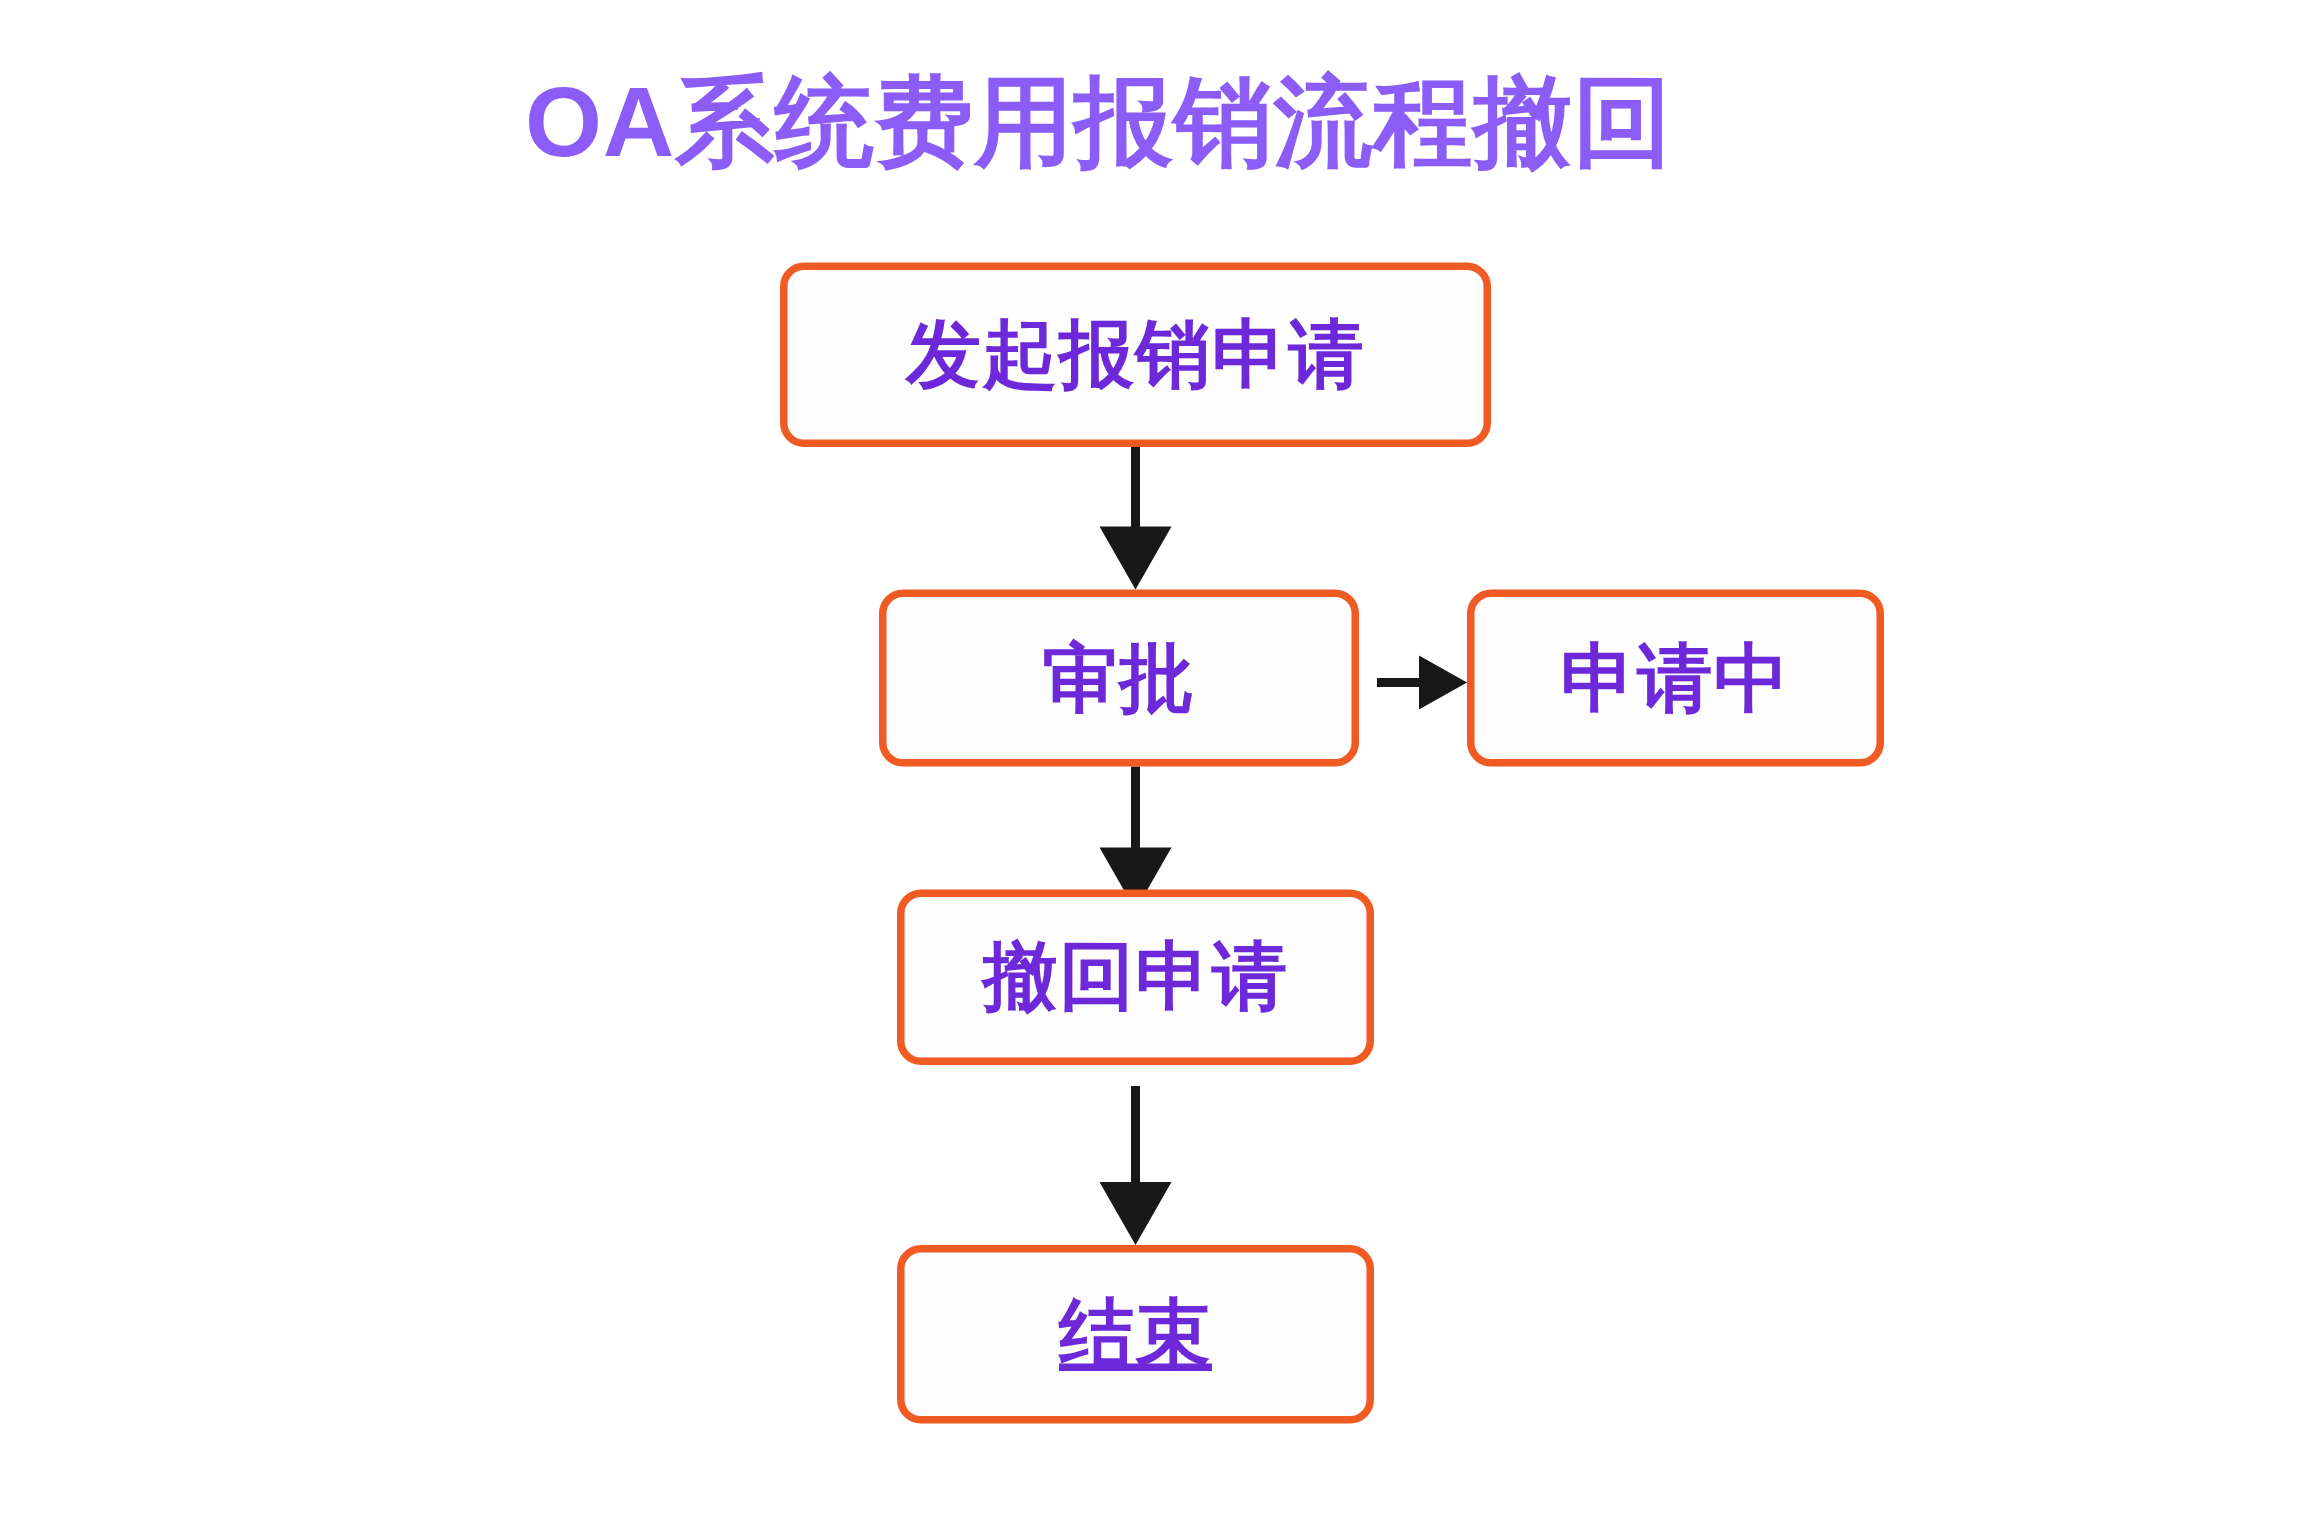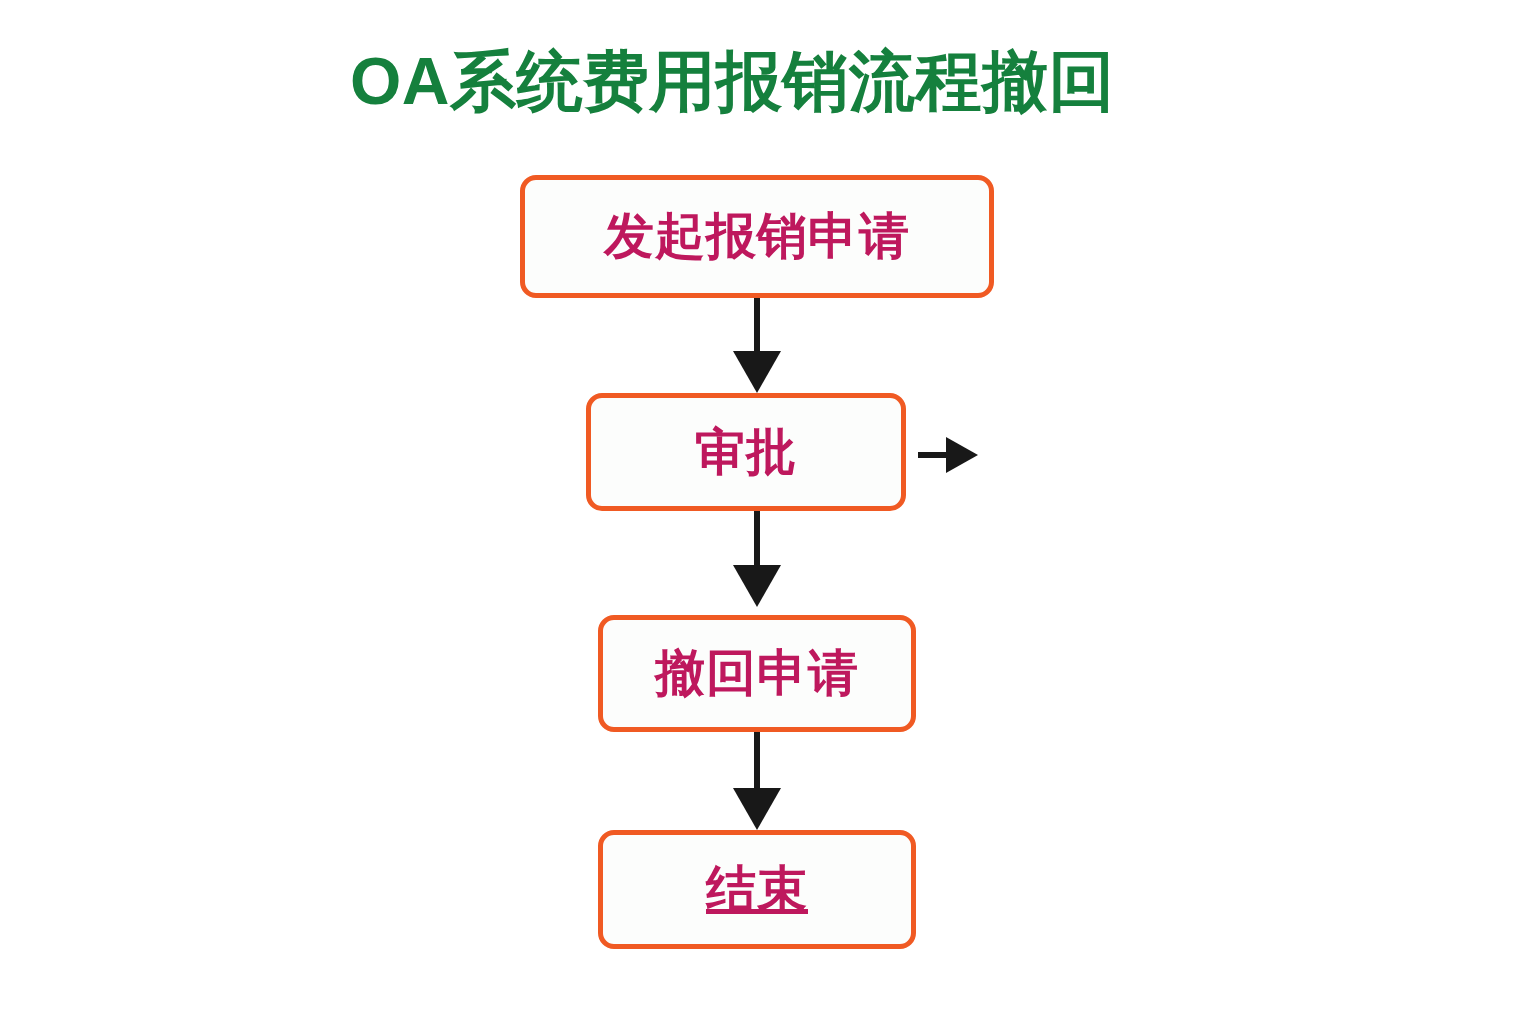--- a/index.html
+++ b/index.html
@@ -29,36 +29,36 @@
   
   .chart-title {
     position: absolute;
     left: 0;
     top: 44px;
     width: 1465px;
     text-align: center;
     font-size: 66px;
     line-height: 74px;
     font-weight: 700;
-    color: #15803d;
+    color: #8b5cf6;
     letter-spacing: 0.5px;
     white-space: nowrap;
   }
 
   
   .node {
     position: absolute;
     box-sizing: border-box;
     background: #fcfdfc;
     border: 5px solid #f05a23;
     border-radius: 16px;
     display: flex;
     align-items: center;
     justify-content: center;
-    color: #be185d;
+    color: #6d28d9;
     font-weight: 700;
     letter-spacing: 1px;
     white-space: nowrap;
     user-select: none;
   }
 
   .node-start {
     left: 520px;
     top: 175px;
     width: 474px;
@@ -77,21 +77,21 @@
   .node-applying {
     left: 978px;
     top: 393px;
     width: 278px;
     height: 118px;
     font-size: 50px;
   }
 
   .node-withdraw {
     left: 598px;
-    top: 615px;
+    top: 593px;
     width: 318px;
     height: 117px;
     font-size: 50px;
   }
 
   .node-end {
     left: 598px;
     top: 830px;
     width: 318px;
     height: 119px;
@@ -149,20 +149,23 @@
   </svg>
 
   <div class="node node-start">
     <span>发起报销申请</span>
   </div>
 
   <div class="node node-approve">
     <span>审批</span>
   </div>
 
+  <div class="node node-applying">
+    <span>申请中</span>
+  </div>
 
   <div class="node node-withdraw">
     <span>撤回申请</span>
   </div>
 
   <div class="node node-end">
     <span>结束</span>
   </div>
 
 </div>

